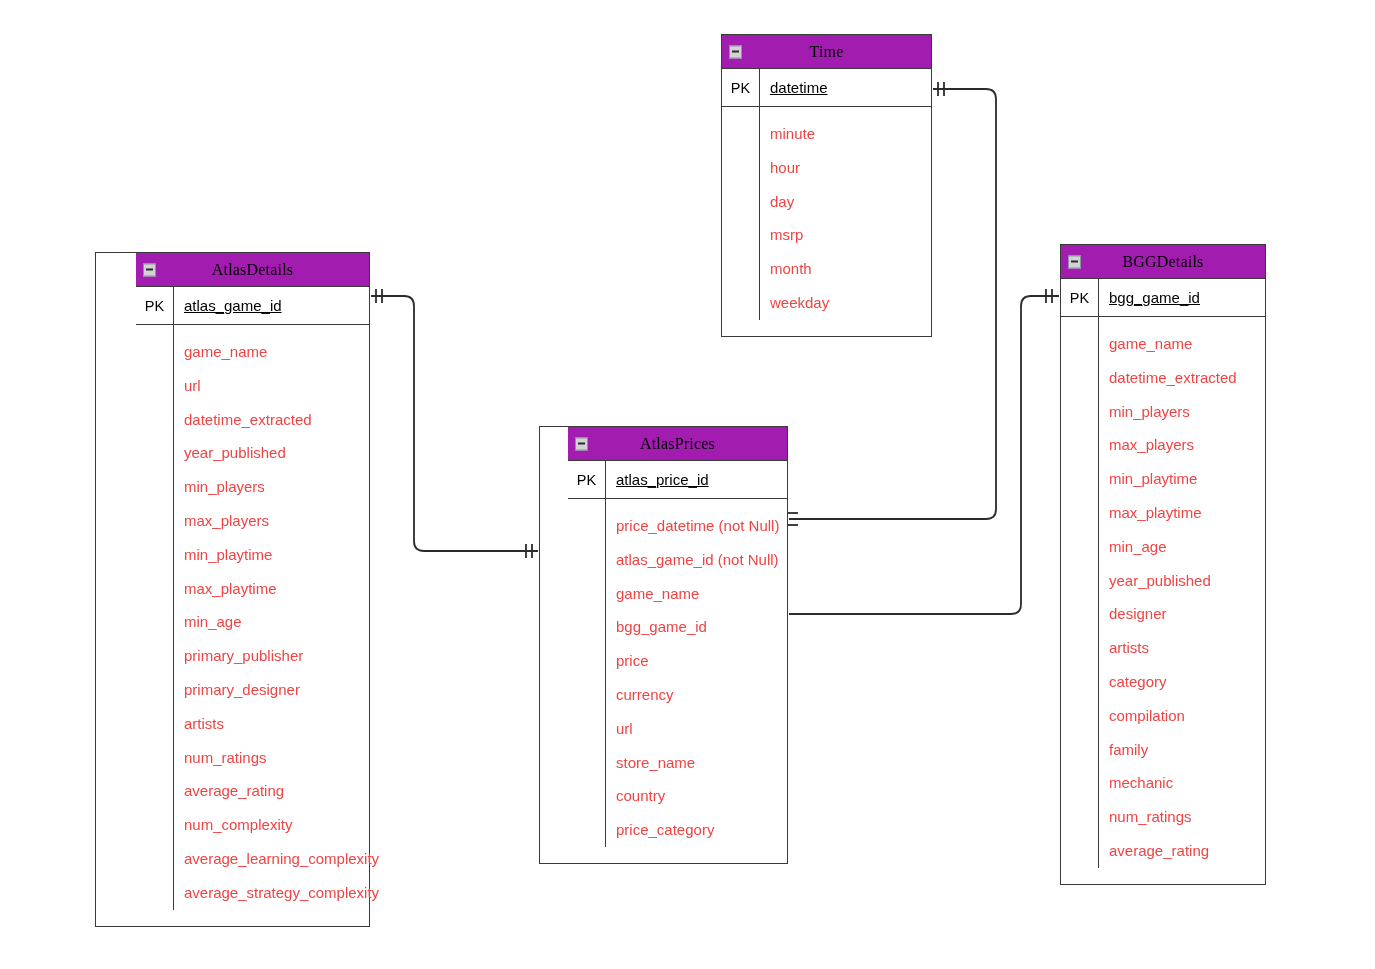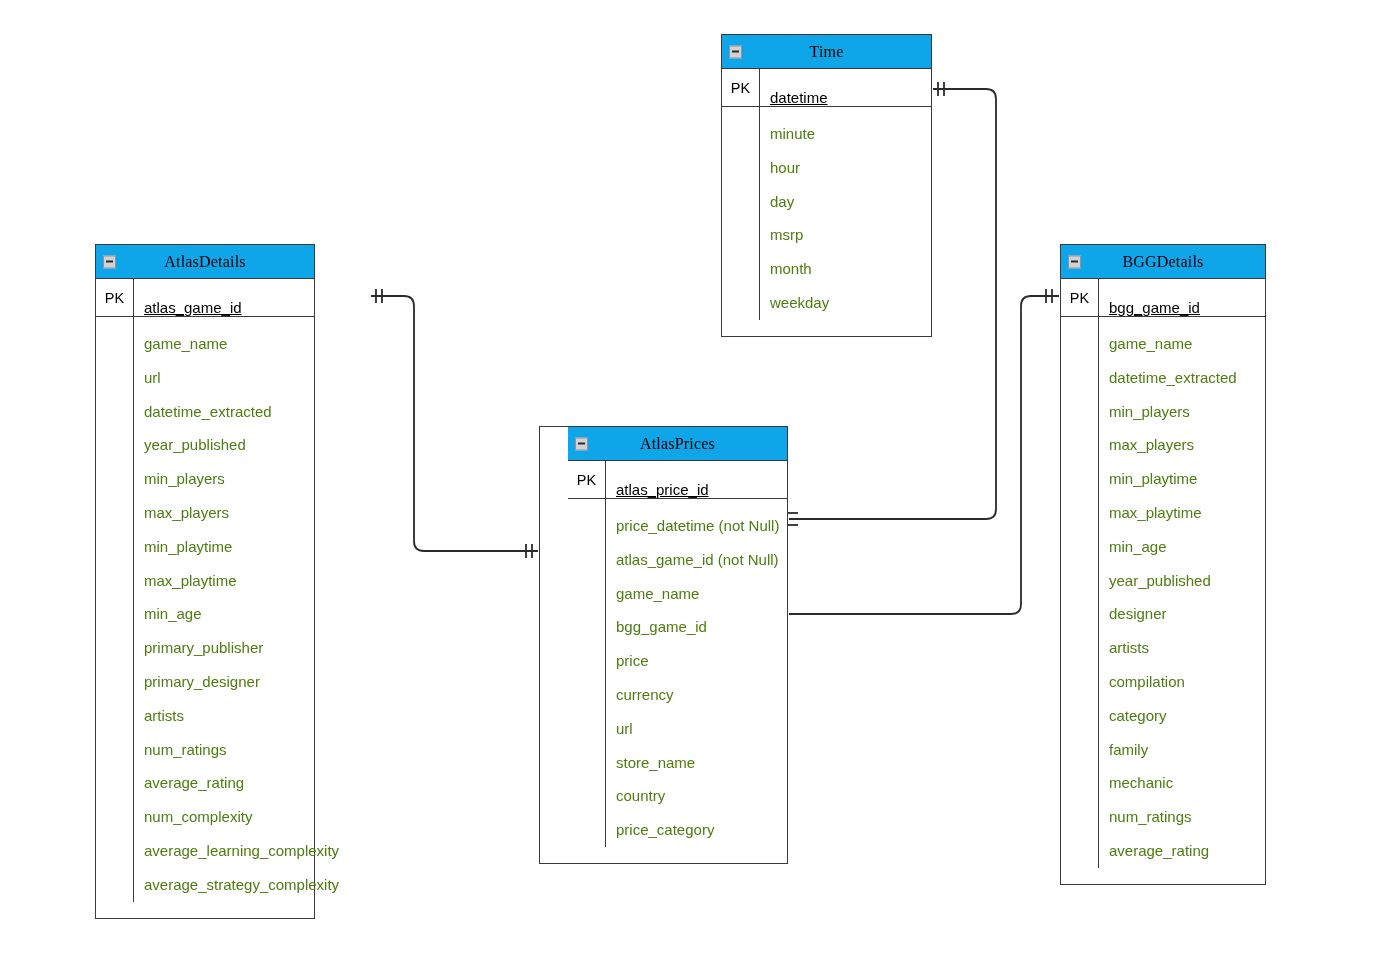--- a/index.html
+++ b/index.html
@@ -31,21 +31,21 @@
   .entity {
     position: absolute;
     box-sizing: border-box;
     background: #ffffff;
     border: 1px solid #3a3a3a;
   }
   .entity-header {
     position: relative;
     box-sizing: border-box;
     height: 34px;
-    background: #0ea5e9;
+    background: #a21caf;
     border-bottom: 1px solid #3a3a3a;
     display: flex;
     align-items: center;
     justify-content: center;
   }
   .collapse-btn {
     position: absolute;
     left: 7px;
     top: 50%;
     transform: translateY(-50%);
@@ -72,21 +72,21 @@
     line-height: 1;
   }
 
   
   .key-row {
     position: relative;
     box-sizing: border-box;
     height: 38px;
     border-bottom: 1px solid #3a3a3a;
     display: flex;
-    align-items: flex-end;
+    align-items: center;
   }
   .gutter {
     box-sizing: border-box;
     width: 38px;
     min-width: 38px;
     height: 100%;
     display: flex;
     align-items: center;
     justify-content: center;
     border-right: 1px solid #3a3a3a;
@@ -114,28 +114,28 @@
     width: 38px;
     min-width: 38px;
     border-right: 1px solid #3a3a3a;
   }
   .attr-list {
     flex: 1;
     padding-top: 10px;
   }
   .attr {
     font-size: 15px;
-    color: #4d7c0f;
+    color: #ef4444;
     line-height: 33.8px;
     padding-left: 10px;
     white-space: nowrap;
   }
 
   
-  #ent-atlasdetails { left: 95px;   top: 244px; width: 220px; }
+  #ent-atlasdetails { left: 95px;   top: 252px; width: 275px; padding-left: 40px; }
   #ent-time         { left: 721px;  top: 34px;  width: 211px; }
   #ent-atlasprices  { left: 539px;  top: 426px; width: 249px; padding-left: 28px; }
   #ent-bggdetails   { left: 1060px; top: 244px; width: 206px; }
 </style>
 </head>
 <body>
 
 <div id="canvas">
 
   <svg id="wires" viewBox="0 0 1375 969" xmlns="http://www.w3.org/2000/svg">
@@ -286,22 +286,22 @@
         <div class="attr">game_name</div>
         <div class="attr">datetime_extracted</div>
         <div class="attr">min_players</div>
         <div class="attr">max_players</div>
         <div class="attr">min_playtime</div>
         <div class="attr">max_playtime</div>
         <div class="attr">min_age</div>
         <div class="attr">year_published</div>
         <div class="attr">designer</div>
         <div class="attr">artists</div>
+        <div class="attr">category</div>
         <div class="attr">compilation</div>
-        <div class="attr">category</div>
         <div class="attr">family</div>
         <div class="attr">mechanic</div>
         <div class="attr">num_ratings</div>
         <div class="attr">average_rating</div>
       </div>
     </div>
   </div>
 
 </div>
 

